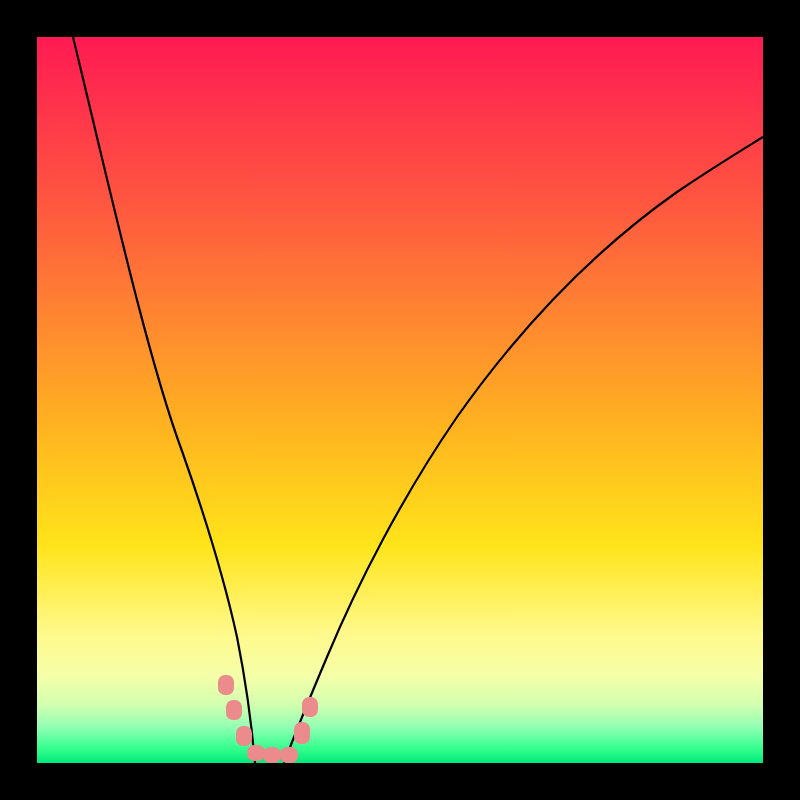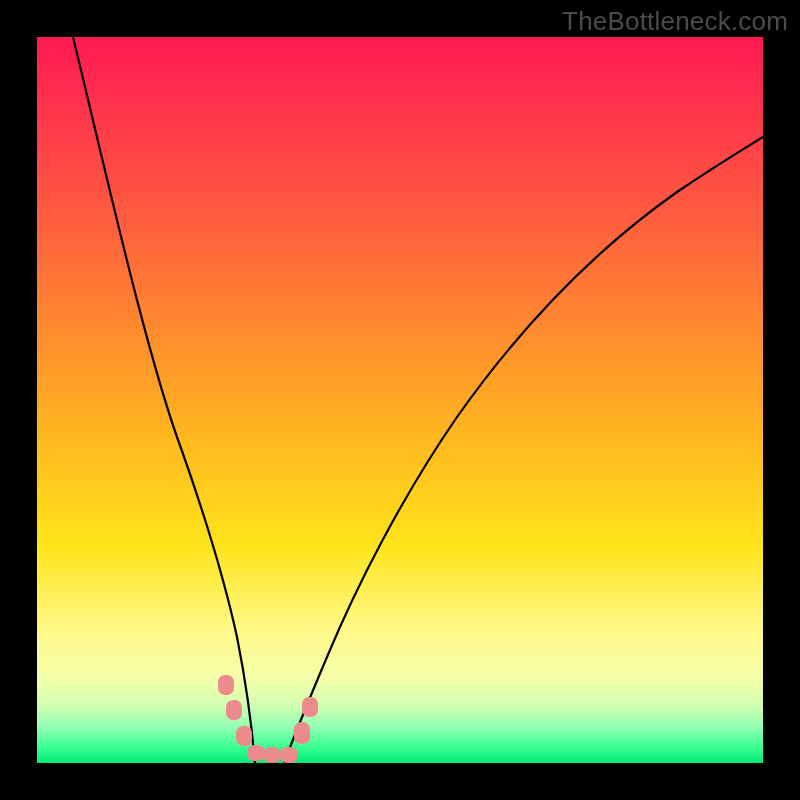--- a/index.html
+++ b/index.html
@@ -88,14 +88,13 @@
       <rect class="marker" x="181" y="638" width="16" height="20" rx="7"></rect>
       <rect class="marker" x="189" y="663" width="16" height="20" rx="7"></rect>
       <rect class="marker" x="199" y="689" width="16" height="20" rx="7"></rect>
       <rect class="marker" x="210" y="708" width="18" height="16" rx="7"></rect>
       <rect class="marker" x="226" y="710" width="18" height="16" rx="7"></rect>
       <rect class="marker" x="243" y="710" width="18" height="16" rx="7"></rect>
       <rect class="marker" x="257" y="685" width="16" height="22" rx="7"></rect>
       <rect class="marker" x="265" y="660" width="16" height="20" rx="7"></rect>
     </svg>
   </div>
-  <div class="watermark">TheBottleneck.com</div>
 </div>
 
 </body></html>

